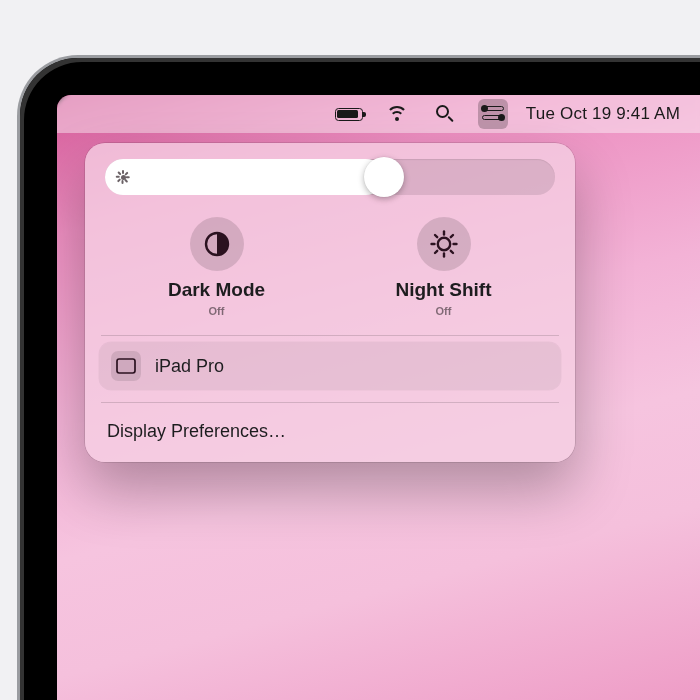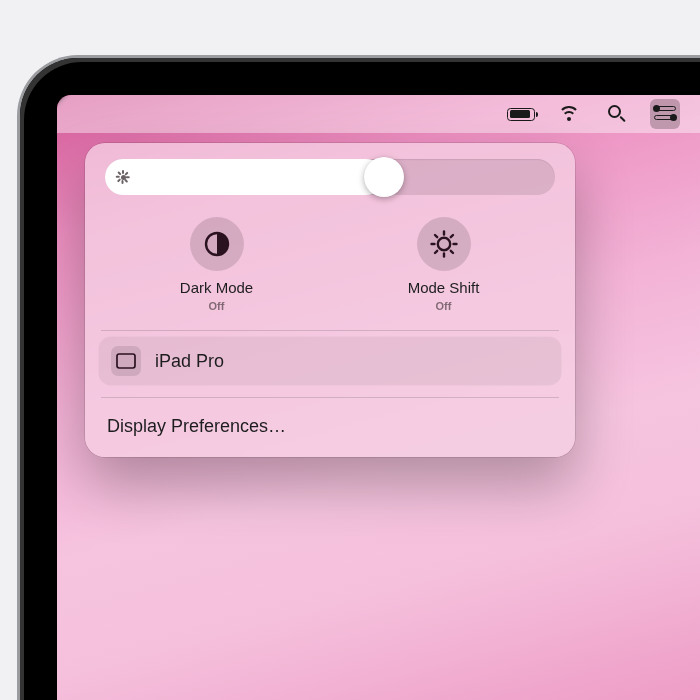--- a/index.html
+++ b/index.html
@@ -131,21 +131,21 @@
 
   .toggles {
     display:flex; justify-content:space-around; margin: 0 0 18px 0;
   }
   .tog { display:flex; flex-direction:column; align-items:center; gap:8px; width: 44%; }
   .tog-btn {
     width:54px; height:54px; border-radius:50%;
     background: rgba(0,0,0,0.13);
     display:flex; align-items:center; justify-content:center;
   }
-  .tog-label { font-size:15px; font-weight:400; color:#1d1d1f; }
+  .tog-label { font-size:19px; font-weight:700; color:#1d1d1f; }
   .tog-state { font-size:11px; color: rgba(0,0,0,0.48); margin-top:-4px;font-weight:bold; }
 
   .hr { height:1px; background: rgba(0,0,0,0.14); margin: 6px -2px; }
 
   .connect-label {
     font-size:16px; font-weight:700; color: rgba(0,0,0,0.42);
     margin: 12px 4px 10px 4px;
   }
   .device-row {
     display:flex; align-items:center; gap:14px;
@@ -194,20 +194,21 @@
         </div>
       </div>
       <div class="mb-item active">
         <div class="cc-icon">
           <div class="bar b1"></div>
             <div class="bar b2"></div>
           <div class="knob k1"></div>
             <div class="knob k2"></div>
         </div>
       </div>
+      <div class="mb-item mb-clock">Tue Oct 19  9:41 AM</div>
     </div>
 
     <div class="popover">
 
       <div class="slider-wrap">
         <div class="slider-track"></div>
         <div class="slider-fill" style="width: 62%;"></div>
         <div class="slider-sun">
           <div class="sun-core"></div>
           <div class="sun-ray" style="transform:rotate(0deg)"></div>
@@ -242,21 +243,21 @@
                 <line x1="15" y1="24.5" x2="15" y2="27.5"></line>
                 <line x1="2.5" y1="15" x2="5.5" y2="15"></line>
                 <line x1="24.5" y1="15" x2="27.5" y2="15"></line>
                 <line x1="6" y1="6" x2="8.2" y2="8.2"></line>
                 <line x1="21.8" y1="21.8" x2="24" y2="24"></line>
                 <line x1="6" y1="24" x2="8.2" y2="21.8"></line>
                 <line x1="21.8" y1="8.2" x2="24" y2="6"></line>
               </g>
             </svg>
           </div>
-          <div class="tog-label">Mode Shift</div>
+          <div class="tog-label">Night Shift</div>
           <div class="tog-state">Off</div>
         </div>
       </div>
 
       <div class="hr"></div>
 
 
       <div class="device-row">
         <div class="device-ico">
           <svg width="20" height="16" viewBox="0 0 20 16">

